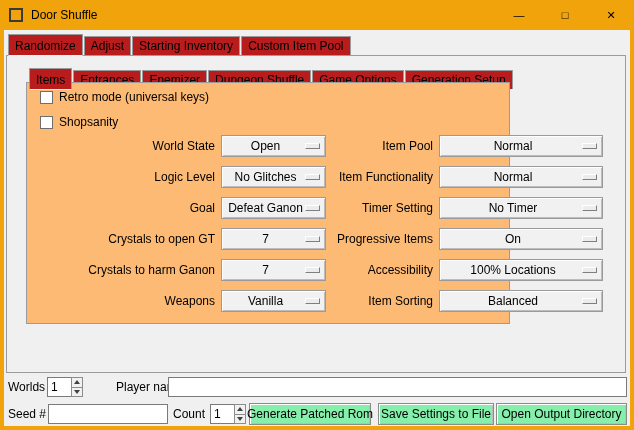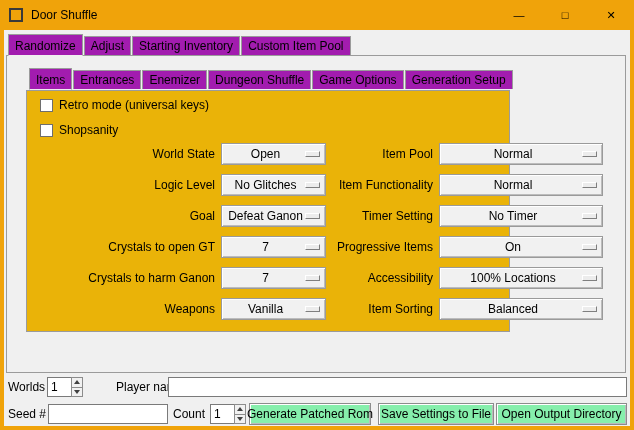--- a/index.html
+++ b/index.html
@@ -37,41 +37,41 @@
     position: absolute; left: 4px; top: 30px;
     width: 626px; height: 396px;
     background: #f0f0f0;
   }
 
   
   .tabs { position: absolute; display: flex; align-items: flex-end; }
   .tab {
     height: 19px; padding: 2px 6px 0 6px;
     border: 1px solid #9b9b9b; border-bottom: none;
-    background: #a21caf; margin-right: 1px;
+    background: #b91c1c; margin-right: 1px;
     white-space: nowrap; cursor: default;
   }
   .tab.active {
     height: 22px; padding-top: 4px;
     margin-bottom: -1px; position: relative; z-index: 3;
     border-bottom: 1px solid #f0f0f0;
   }
 
   .main-tabs { left: 4px; top: 3px; height: 22px; }
   .main-pane {
     position: absolute; left: 2px; top: 25px;
     width: 620px; height: 318px;
     border: 1px solid #9b9b9b; background: #f0f0f0;
   }
 
   .sub-tabs { left: 22px; top: 11px; height: 22px; }
   .sub-pane {
-    position: absolute; left: 19px; top: 34px;
+    position: absolute; left: 19px; top: 26px;
     width: 484px; height: 242px;
-    border: 1px solid #9b9b9b; background: #eab308;
+    border: 1px solid #9b9b9b; background: #fdba74;
   }
 
   
   .cb {
     position: absolute; width: 13px; height: 13px;
     background: #fff; border: 1px solid #6e6e6e;
   }
   .cb-lbl { position: absolute; line-height: 15px; white-space: nowrap; }
 
   

